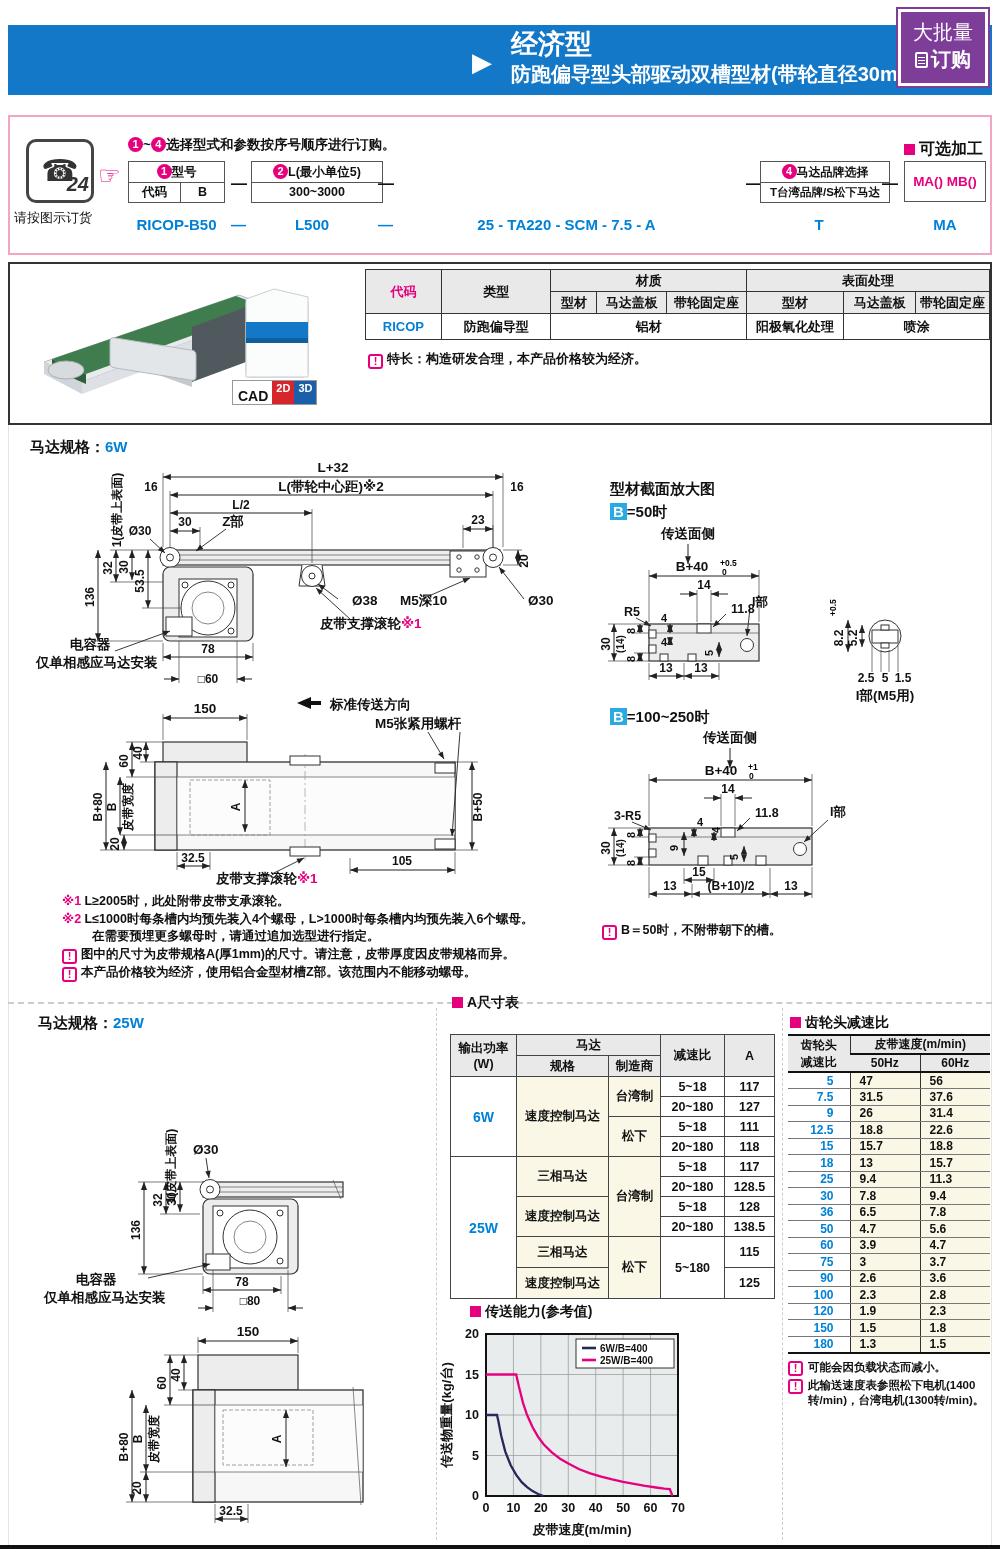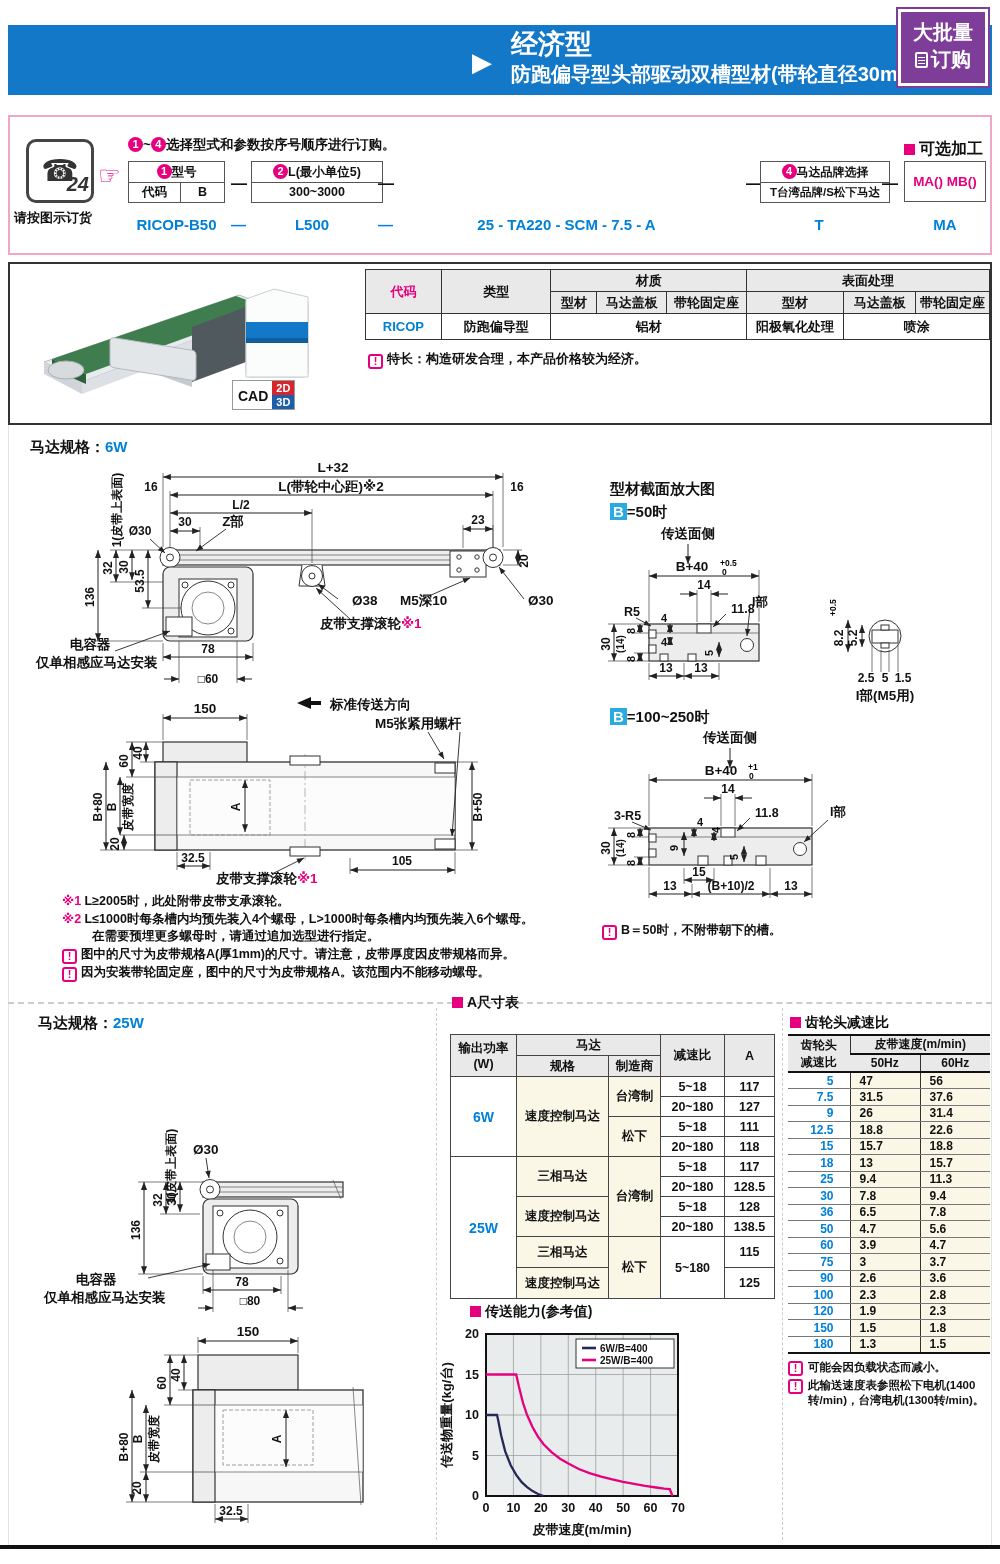--- a/index.html
+++ b/index.html
@@ -6,48 +6,48 @@
 body{background:#fff;font-family:"Liberation Sans","DejaVu Sans",sans-serif;color:#111}
 .page{position:relative;width:1000px;height:1564px;background:#fff;overflow:hidden}
 
 .banner{position:absolute;left:8px;top:25px;width:984px;height:70px;background:#1478c8;color:#fff}
 .banner-title{position:absolute;left:20px;top:12px;font-size:40px;font-weight:bold;letter-spacing:1px}
 .banner-arrow{position:absolute;left:464px;top:22px;font-size:26px}
 .banner-cat{position:absolute;left:503px;top:1px;font-size:27px;font-weight:bold}
 .banner-sub{position:absolute;left:503px;top:36px;font-size:20px;font-weight:bold}
 .badge{position:absolute;left:-105px;top:-16px;width:90px;height:77px;background:#7d3d98;border:3px solid #fff;box-shadow:0 0 0 2px #7d3d98;text-align:center;right:auto}
 .badge{left:auto;right:4px}
-.badge .l1{font-size:20px;font-weight:bold;margin-top:7px}
+.badge .l1{font-size:20px;font-weight:normal;margin-top:7px}
 .badge .l2{font-size:20px;font-weight:bold;display:flex;align-items:center;justify-content:center;gap:3px}
 .doc-ico{display:inline-block;width:13px;height:16px;border:2px solid #fff;border-radius:2px;position:relative}
 .doc-ico:before{content:"";position:absolute;left:1px;top:3px;width:7px;height:1.5px;background:#fff;box-shadow:0 3px 0 #fff,0 6px 0 #fff}
 
 .order{position:absolute;left:8px;top:115px;width:984px;height:140px;border:2px solid #f2a5c4;background:#fff}
 .phone-box{position:absolute;left:16px;top:22px;width:68px;height:64px;border:3px solid #444;border-radius:10px;text-align:center}
 .phone-glyph{font-size:30px;color:#333;line-height:58px}
 .phone-24{position:absolute;right:2px;bottom:4px;font-size:20px;font-weight:bold;color:#333;font-style:italic}
-.phone-caption{position:absolute;left:4px;top:92px;width:110px;font-size:13px;font-weight:bold}
+.phone-caption{position:absolute;left:4px;top:92px;width:110px;font-size:13px;font-weight:normal}
 .hand{position:absolute;left:88px;top:44px;font-size:25px;color:#e6007e}
 .inst{position:absolute;left:118px;top:19px;font-size:13.5px;font-weight:bold}
 .cnum{display:inline-block;width:15px;height:15px;line-height:15px;border-radius:50%;background:#e6007e;color:#fff;font-size:11px;font-weight:bold;text-align:center;vertical-align:1px}
 .obox{position:absolute;top:44px;border:1px solid #555;background:#fff;text-align:center;font-size:12.5px;font-weight:bold}
 .obox .hd{height:21px;line-height:21px;border-bottom:1px solid #555;overflow:hidden;white-space:nowrap}
 .obox .row{display:flex;height:19px;line-height:19px}
 .obox .row>div{border-right:1px solid #555;overflow:hidden;white-space:nowrap}
 .obox .row>div:last-child{border-right:none}
 .odash{position:absolute;top:58px;font-size:16px;font-weight:bold}
 .optlabel{position:absolute;left:894px;top:22px;font-size:16px;font-weight:bold;white-space:nowrap}
 .sq{display:inline-block;width:11px;height:11px;background:#e6007e;margin-right:4px;vertical-align:-1px}
 .exv{position:absolute;top:99px;color:#0081d7;font-weight:bold;font-size:15px;text-align:center;white-space:nowrap}
 .mabox{color:#e6007e;line-height:39px;font-size:13.5px}
 
 .product{position:absolute;left:8px;top:262px;width:984px;height:163px;border:2px solid #333;background:#fff}
 .cadbadge{position:absolute;left:222px;top:116px;display:flex;border:1px solid #999;background:#fff}
 .cadbadge .cad{font-size:14px;font-weight:bold;padding:7px 4px 0 5px}
-.cadbadge .dstack{display:flex;flex-direction:column}
+.cadbadge .dstack{display:flex;flex-direction:row}
 .cadbadge .d2{background:#d6252b;color:#fff;font-size:11px;font-weight:bold;padding:1px 4px}
 .cadbadge .d3{background:#1b5faa;color:#fff;font-size:11px;font-weight:bold;padding:1px 4px}
 .spec-table{position:absolute;left:355px;top:5px;border-collapse:collapse;text-align:center;font-size:13px;font-weight:bold}
 .spec-table th,.spec-table td{border:1px solid #333;padding:0;height:22px}
 .spec-table thead th{background:#e9e9e9}
 .spec-table .code-h{color:#e6007e}
 .spec-table .code-v{color:#0081d7}
 .spec-note{position:absolute;left:358px;top:86px;font-size:13px;font-weight:bold}
 .inote{display:inline-block;width:15px;height:15px;border:2px solid #e6007e;color:#e6007e;border-radius:3px;font-size:11px;line-height:11px;text-align:center;font-weight:bold;margin-right:4px;vertical-align:-2px;background:#fff}
 
@@ -397,21 +397,21 @@
     <text x="196" y="193" class="ds big"><tspan>皮带支撑滚轮</tspan><tspan class="mgf">※1</tspan></text>
     <text x="382" y="175" class="dt">105</text>
   </g>
 </svg>
 
 <div class="notes" style="left:62px;top:893px;width:560px">
   <div><span class="mg">※1</span> <span>L≥2005时，此处附带皮带支承滚轮。</span></div>
   <div><span class="mg">※2</span> <span>L≤1000时每条槽内均预先装入4个螺母，L&gt;1000时每条槽内均预先装入6个螺母。</span></div>
   <div style="padding-left:30px">在需要预埋更多螺母时，请通过追加选型进行指定。</div>
   <div><span class="inote">!</span><span>图中的尺寸为皮带规格A(厚1mm)的尺寸。请注意，皮带厚度因皮带规格而异。</span></div>
-  <div><span class="inote">!</span><span>因为安装带轮固定座，图中的尺寸为皮带规格A。该范围内不能移动螺母。</span></div>
+  <div><span class="inote">!</span><span>本产品价格较为经济，使用铝合金型材槽Z部。该范围内不能移动螺母。</span></div>
 </div>
 
 <div class="sec-label" style="left:610px;top:480px">型材截面放大图</div>
 <div class="sec-label" style="left:610px;top:503px"><span class="btag">B</span><span>=50时</span></div>
 
 <svg width="392" height="180" viewBox="0 0 392 180" style="position:absolute;left:600px;top:524px">
   <g>
     <rect x="49" y="100" width="110" height="37" class="p1"></rect>
     <rect x="97" y="100" width="14" height="9" class="p2"></rect>
     <line x1="49" y1="109" x2="97" y2="109" class="tl"></line>

